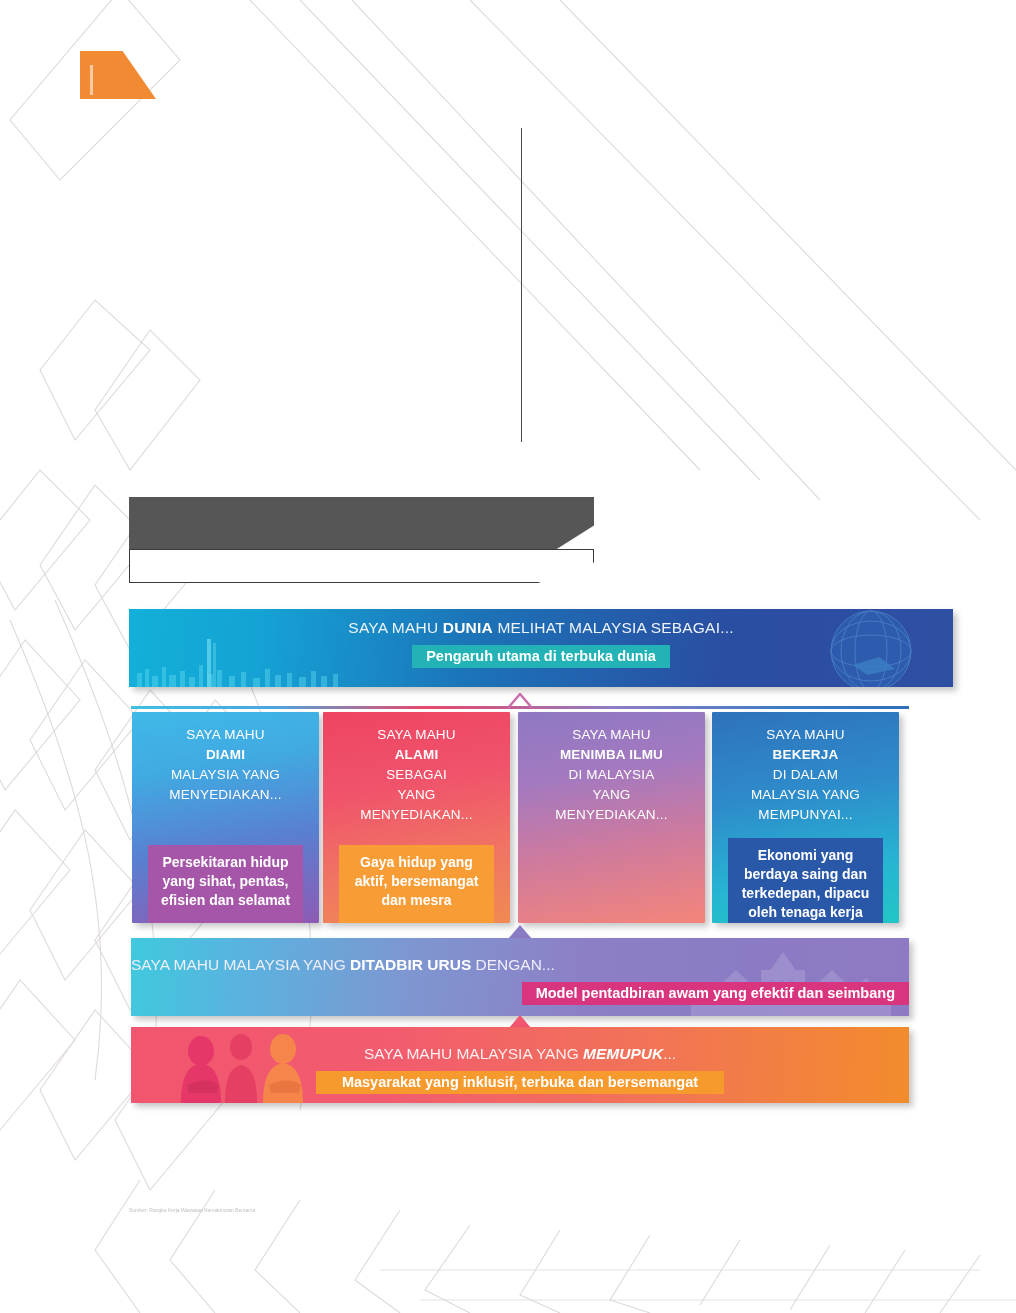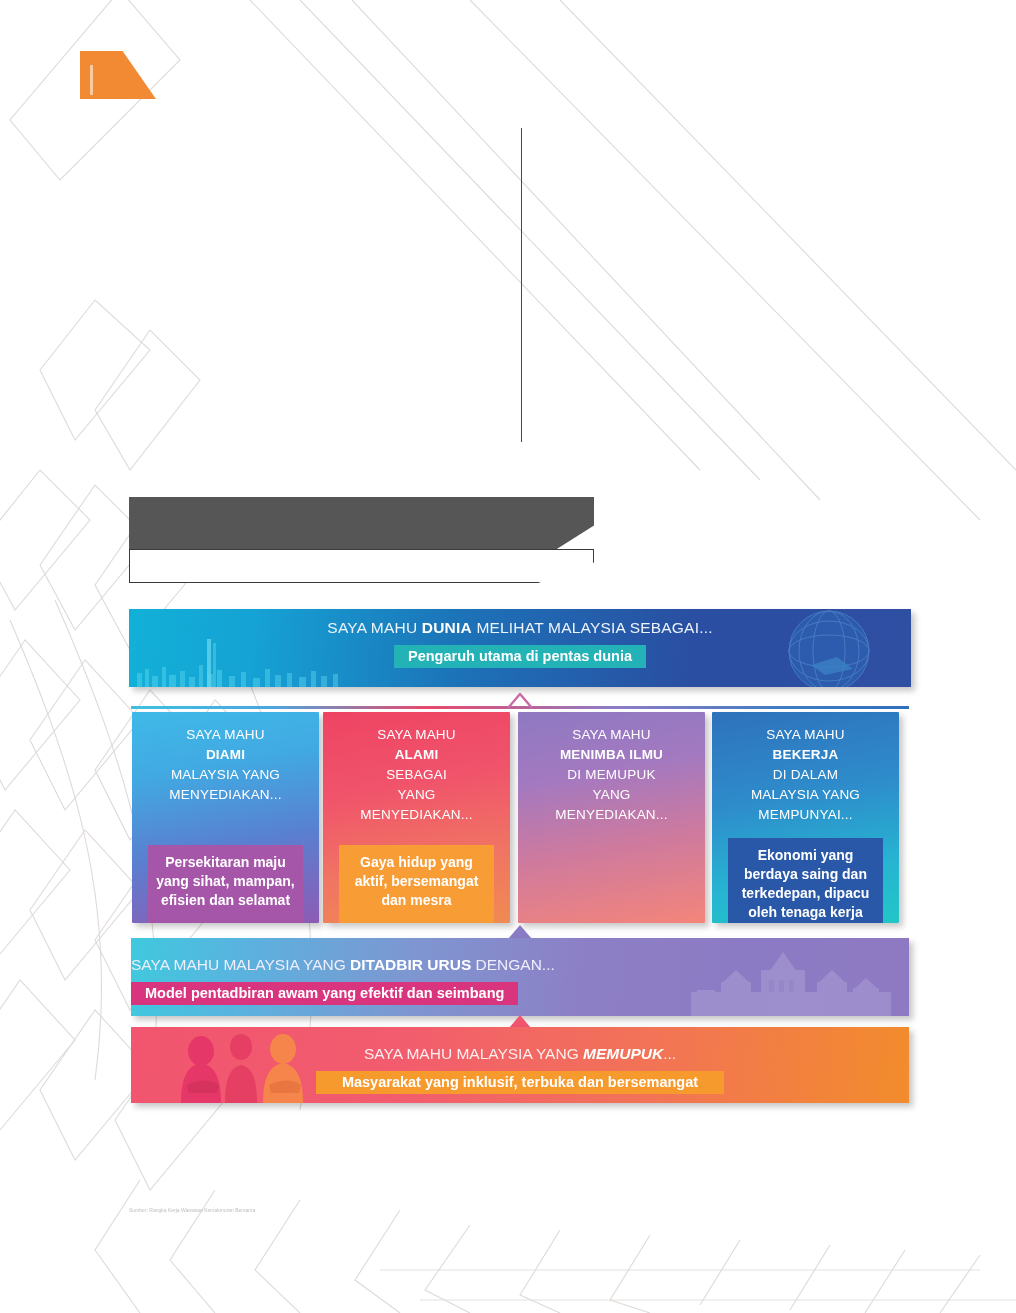--- a/index.html
+++ b/index.html
@@ -40,20 +40,21 @@
   
   .info{position:absolute;left:129px;top:609px;width:782px;height:605px;}
 
   .shadow{box-shadow:4px 4px 6px rgba(0,0,0,.22);}
 
   
   .banner-top{
     position:absolute;left:0;top:0;width:782px;height:78px;
     background:linear-gradient(95deg,#12B0D8 0%,#15A2D4 16%,#1C73B8 42%,#2A4EA2 72%,#2F4FA3 100%);
     overflow:hidden;
+    padding-left:42px;
   }
   .city{
     position:absolute;left:0;bottom:0;width:230px;height:48px;opacity:.75;
   }
   .globe{position:absolute;right:34px;top:-6px;width:96px;height:96px;opacity:.55;}
 
   .banner-line1{
     position:absolute;left:0;right:0;top:10px;text-align:center;
     color:#eef4fb;font-size:15.5px;letter-spacing:.2px;white-space:nowrap;
   }
@@ -103,21 +104,21 @@
 
   
   .banner-gov{
     position:absolute;left:2px;top:329px;width:778px;height:78px;
     background:linear-gradient(95deg,#3FC9DE 0%,#59B3DF 14%,#7E96D1 36%,#8D7FC6 58%,#8B7BC4 78%,#8E7AC3 100%);
     overflow:hidden;box-shadow:4px 4px 6px rgba(0,0,0,.22);
   }
   .palace{position:absolute;right:18px;bottom:0;width:200px;height:64px;opacity:.45;}
   .gov-line1{position:absolute;left:0;right:0;top:18px;text-align:left;color:#f0eefb;font-size:15.5px;white-space:nowrap;}
   .gov-line1 b{color:#fff;font-weight:bold;}
-  .gov-hl-wrap{position:absolute;left:0;right:0;top:44px;text-align:left;}
+  .gov-hl-wrap{position:absolute;left:0;right:0;top:44px;text-align:right;}
   .gov-hl{display:inline-block;padding:3px 14px 4px;font-size:14.5px;font-weight:bold;color:#fff;background:#D9357F;white-space:nowrap;}
 
   .tri-pink{position:absolute;left:50%;top:406px;margin-left:-11px;width:22px;height:13px;}
 
   
   .banner-soc{
     position:absolute;left:2px;top:418px;width:778px;height:76px;
     background:linear-gradient(95deg,#F1556F 0%,#F25C6E 34%,#F27357 66%,#F28C2C 100%);
     overflow:hidden;box-shadow:4px 4px 6px rgba(0,0,0,.22);
   }
@@ -230,57 +231,57 @@
           <ellipse cx="48" cy="48" rx="16" ry="40"></ellipse>
           <ellipse cx="48" cy="48" rx="30" ry="40"></ellipse>
           <circle cx="48" cy="48" r="40"></circle>
         </g>
         <path d="M30 62 L56 54 L72 66 L44 72 Z" fill="#45A8DE" opacity=".8"></path>
       </svg>
       <div class="banner-line1">
         <span>SAYA MAHU </span><b>DUNIA</b><span> MELIHAT MALAYSIA SEBAGAI...</span>
       </div>
       <div class="hl-wrap">
-        <span class="hl">Pengaruh utama di pentas dunia</span>
+        <span class="hl">Pengaruh utama di terbuka dunia</span>
       </div>
     </div>
 
     <div class="rule-top"></div>
     <svg class="chev-up" viewBox="0 0 26 16">
       <path d="M1 15 L13 1 L25 15" stroke="#C96BA8" stroke-width="2.4" fill="none"></path>
     </svg>
 
     <div class="cols">
 
       <div class="col col1">
         <div class="col-head">
           <span>SAYA MAHU</span><br>
           <b>DIAMI</b><br>
           <span>MALAYSIA YANG</span><br>
           <span>MENYEDIAKAN...</span>
         </div>
-        <div class="col-box box1">Persekitaran maju yang sihat, mampan, efisien dan selamat</div>
+        <div class="col-box box1">Persekitaran hidup yang sihat, pentas, efisien dan selamat</div>
       </div>
 
       <div class="col col2">
         <div class="col-head">
           <span>SAYA MAHU</span><br>
           <b>ALAMI</b><br>
           <span>SEBAGAI</span><br>
           <span>YANG</span><br>
           <span>MENYEDIAKAN...</span>
         </div>
         <div class="col-box box2">Gaya hidup yang aktif, bersemangat dan mesra</div>
       </div>
 
       <div class="col col3">
         <div class="col-head">
           <span>SAYA MAHU</span><br>
           <b>MENIMBA ILMU</b><br>
-          <span>DI MEMUPUK</span><br>
+          <span>DI MALAYSIA</span><br>
           <span>YANG</span><br>
           <span>MENYEDIAKAN...</span>
         </div>
       </div>
 
       <div class="col col4">
         <div class="col-head">
           <span>SAYA MAHU</span><br>
           <b>BEKERJA</b><br>
           <span>DI DALAM</span><br>

